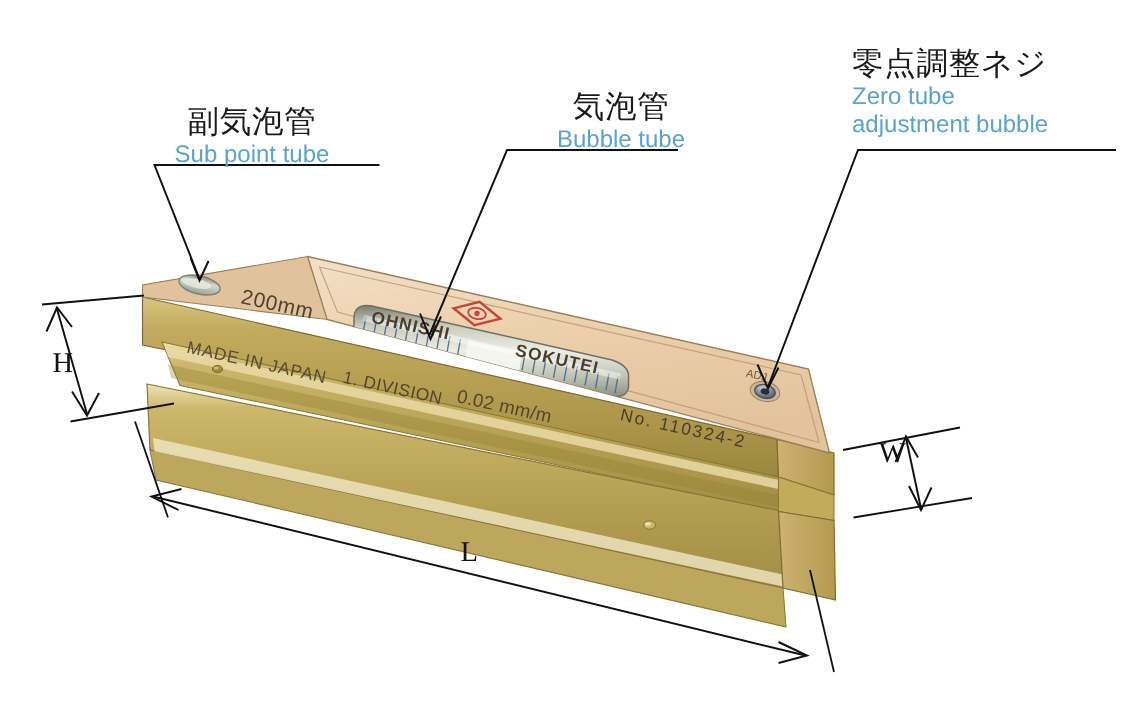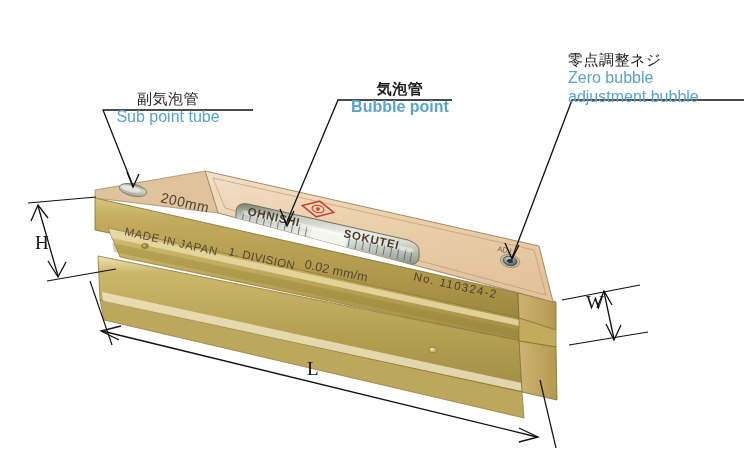--- a/index.html
+++ b/index.html
@@ -4,21 +4,21 @@
 <style>
   html,body{margin:0;padding:0;}
   body{
     width:750px;height:475px;background:#ffffff;overflow:hidden;
     font-family:"Liberation Sans","DejaVu Sans",sans-serif;
     position:relative;
   }
   #stage{position:absolute;inset:0;width:750px;height:475px;}
   svg.layer{position:absolute;left:0;top:0;width:750px;height:475px;}
   .callout{position:absolute;text-align:center;line-height:1.18;}
-  .jp{color:#1b1b1b;font-size:15px;letter-spacing:.5px;white-space:nowrap;margin-top:20px;}
+  .jp{color:#1b1b1b;font-size:21px;letter-spacing:.5px;white-space:nowrap;}
   .en{color:#5ba3cf;font-size:16px;white-space:nowrap;}
   .dimletter{position:absolute;color:#111;font-size:19px;font-family:"Liberation Serif","DejaVu Serif",serif;}
 </style>
 </head>
 <body>
 
 <div id="stage">
 
   <svg class="layer" viewBox="0 0 750 475">
     <defs>
@@ -204,28 +204,28 @@
       <polyline points="121,326 101,331 119,340" stroke-width="1.3"></polyline>
       <polyline points="519,428 538,437 519,442" stroke-width="1.3"></polyline>
     </g>
   </svg>
 
   <div class="callout" style="left:88px;top:70px;width:160px;">
     <div class="jp">副気泡管</div>
     <div class="en">Sub point tube</div>
   </div>
 
-  <div class="callout" style="left:340px;top:60px;width:120px;font-weight:bold;">
+  <div class="callout" style="left:354px;top:60px;width:120px;">
     <div class="jp">気泡管</div>
-    <div class="en">Bubble point</div>
+    <div class="en">Bubble tube</div>
   </div>
 
   <div class="callout" style="left:568px;top:31px;width:180px;text-align:left;">
     <div class="jp">零点調整ネジ</div>
-    <div class="en">Zero bubble</div>
+    <div class="en">Zero tube</div>
     <div class="en">adjustment bubble</div>
   </div>
 
   <div class="dimletter" style="left:35px;top:232px;">H</div>
   <div class="dimletter" style="left:586px;top:292px;">W</div>
   <div class="dimletter" style="left:307px;top:358px;">L</div>
 
 </div>
 
 </body></html>

